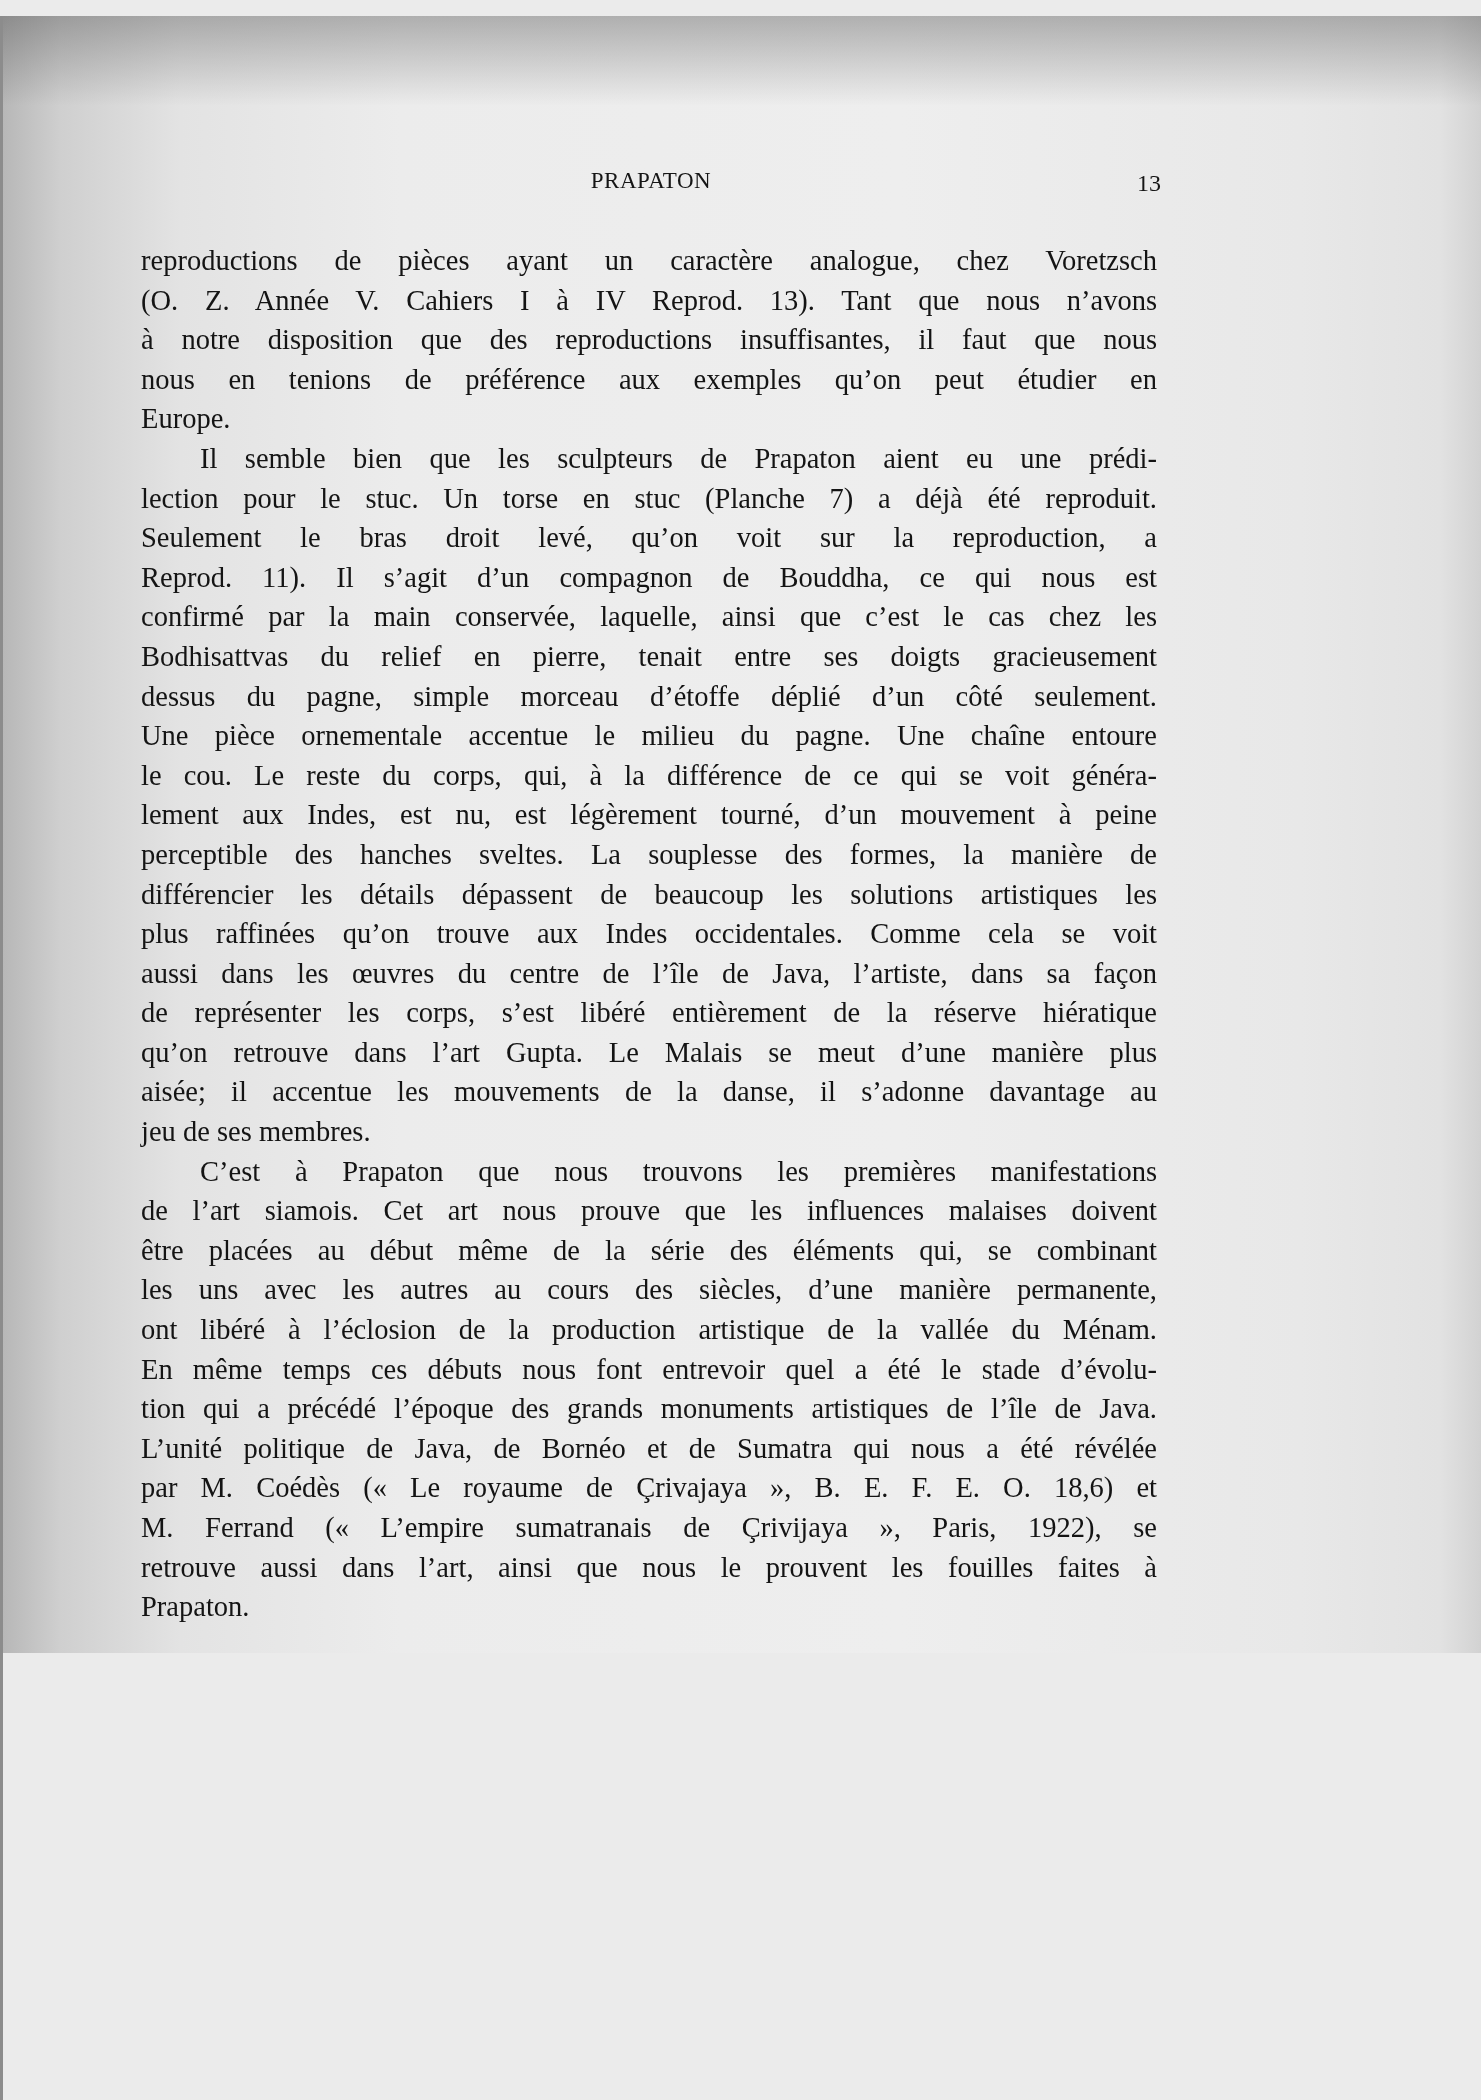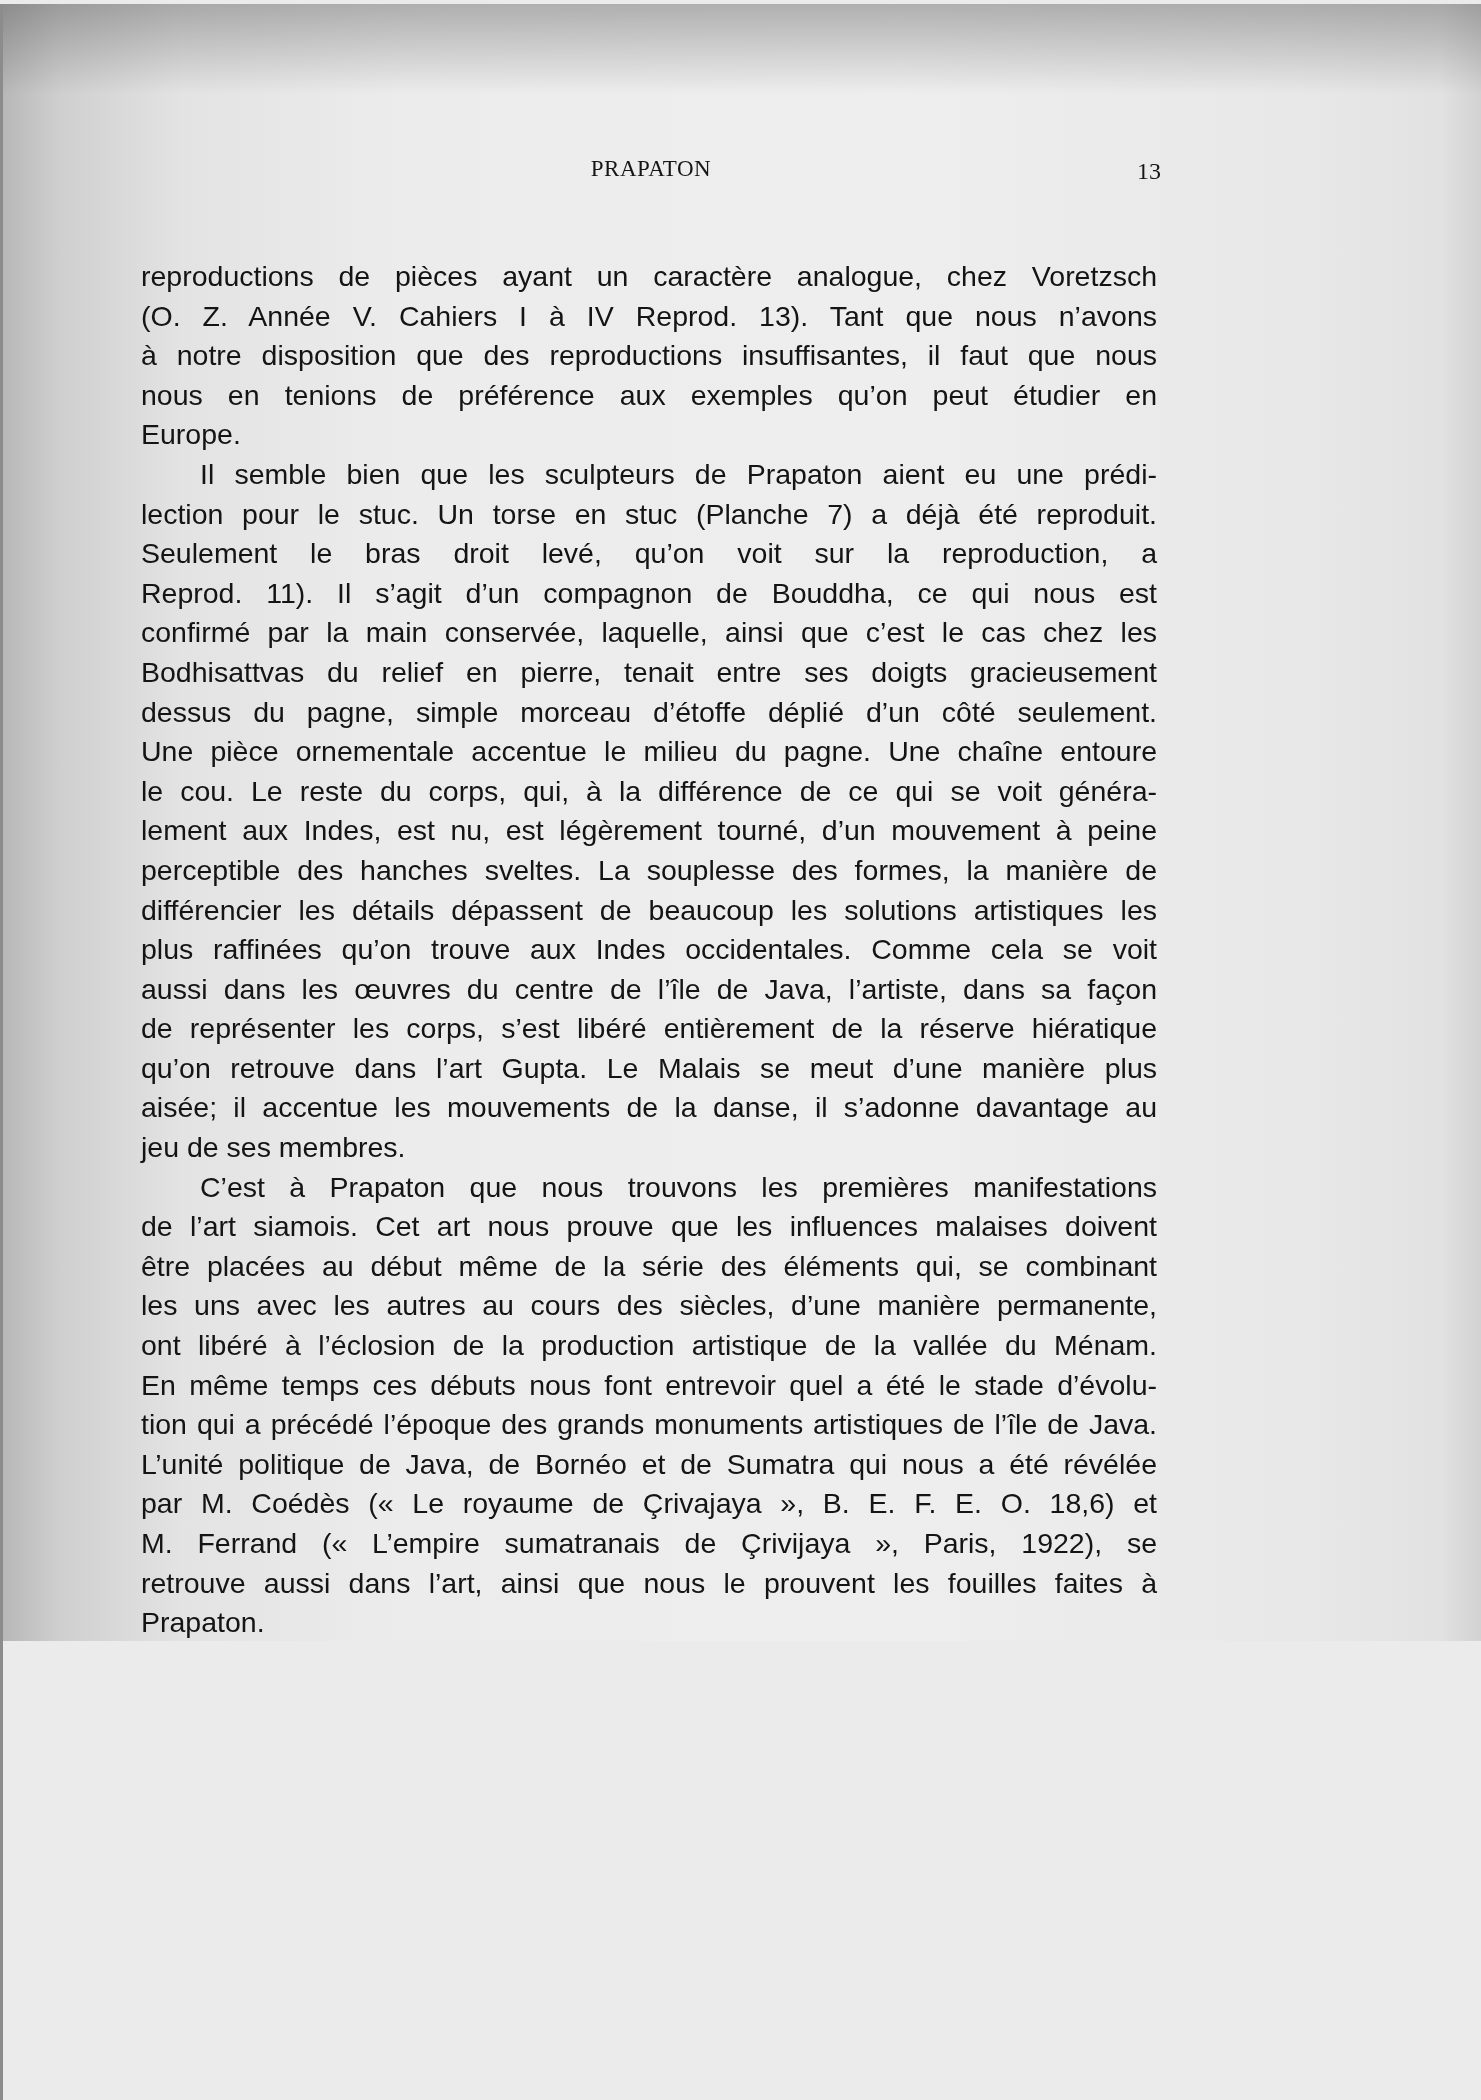--- a/index.html
+++ b/index.html
@@ -2,21 +2,21 @@
 <html><head>
 <meta charset="utf-8">
 <style>
   html, body { margin: 0; padding: 0; }
   body {
     width: 1481px; height: 2100px; overflow: hidden;
     position: relative;
     background: #ebebeb;
   }
   .page {
-    position: absolute; left: 0; top: 4px; width: 1481px; height: 1637px;
+    position: absolute; left: 0; top: 16px; width: 1481px; height: 1637px;
     background:
       linear-gradient(to bottom, rgba(60,60,60,0.35) 0px, rgba(60,60,60,0) 90px),
       linear-gradient(to right, #b6b6b6 0px, #cfcfcf 60px, #e3e3e3 180px, #ececec 400px, #eeeeee 900px, #e8e8e8 1300px, #e2e2e2 1440px, #d2d2d2 1481px);
   }
   .page::after {
     content: ""; position: absolute; left: 0; top: 0; width: 3px; height: 2100px;
     background: #8c8c8c;
   }
   .running-head {
     position: absolute; top: 152px; left: 0; width: 1481px; height: 34px;
@@ -25,21 +25,21 @@
   .running-title {
     position: absolute; left: 571px; top: 0; width: 160px; text-align: center;
     font-size: 23px; letter-spacing: 0.5px;
   }
   .page-number {
     position: absolute; left: 1125px; top: 2px; width: 36px; text-align: right;
     font-size: 24px;
   }
   .body-text {
     position: absolute; left: 141px; top: 225px; width: 1016px;
-    font-family: Liberation Sans, sans-serif; font-size: 28.5px; color: #141414; margin-top: 28px;
+    font-family: Liberation Serif, serif; font-size: 28.5px; color: #141414;
   }
   .line {
     height: 39.6px; line-height: 39.6px; white-space: nowrap;
     text-align: justify; text-align-last: justify;
     width: 1016px; display: block; overflow: visible;
   }
   .line.last { text-align: left; text-align-last: left; }
   .line.indent { padding-left: 59px; width: 957px; }
   em { font-style: italic; }
 </style>

